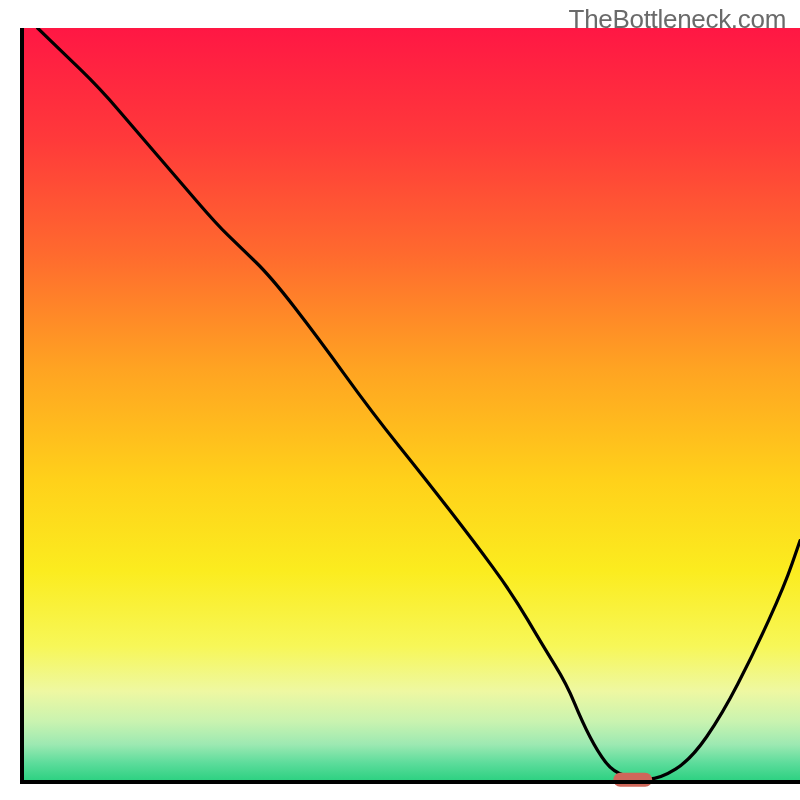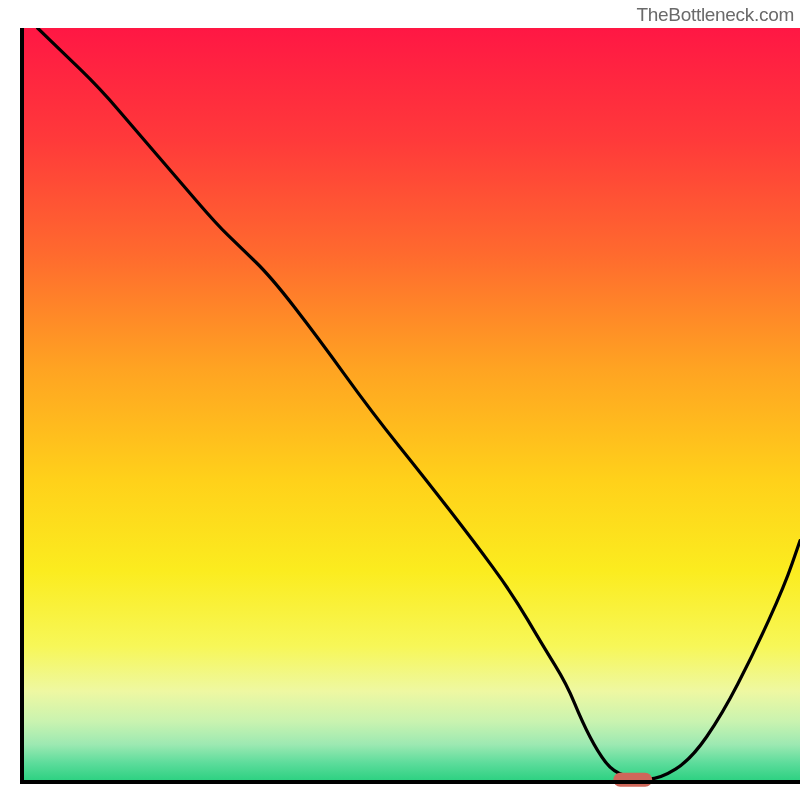--- a/index.html
+++ b/index.html
@@ -11,22 +11,22 @@
     font-family: Arial, Helvetica, sans-serif;
   }
   .chart-container {
     position: relative;
     width: 800px;
     height: 800px;
   }
   .watermark {
     position: absolute;
     top: 4px;
-    right: 6px;
-    font-size: 19px;
+    right: 14px;
+    font-size: 26px;
     font-weight: 500;
     color: #6a6a6a;
     letter-spacing: -0.3px;
     z-index: 5;
   }
   svg {
     display: block;
   }
 </style>
 </head>

